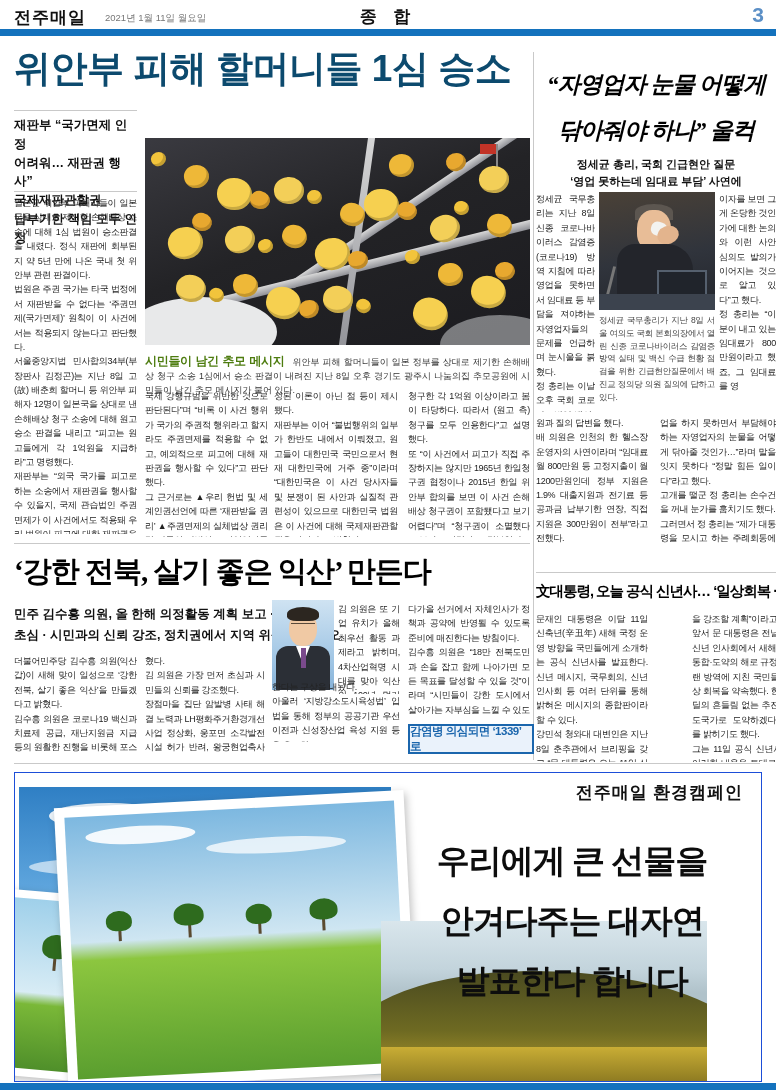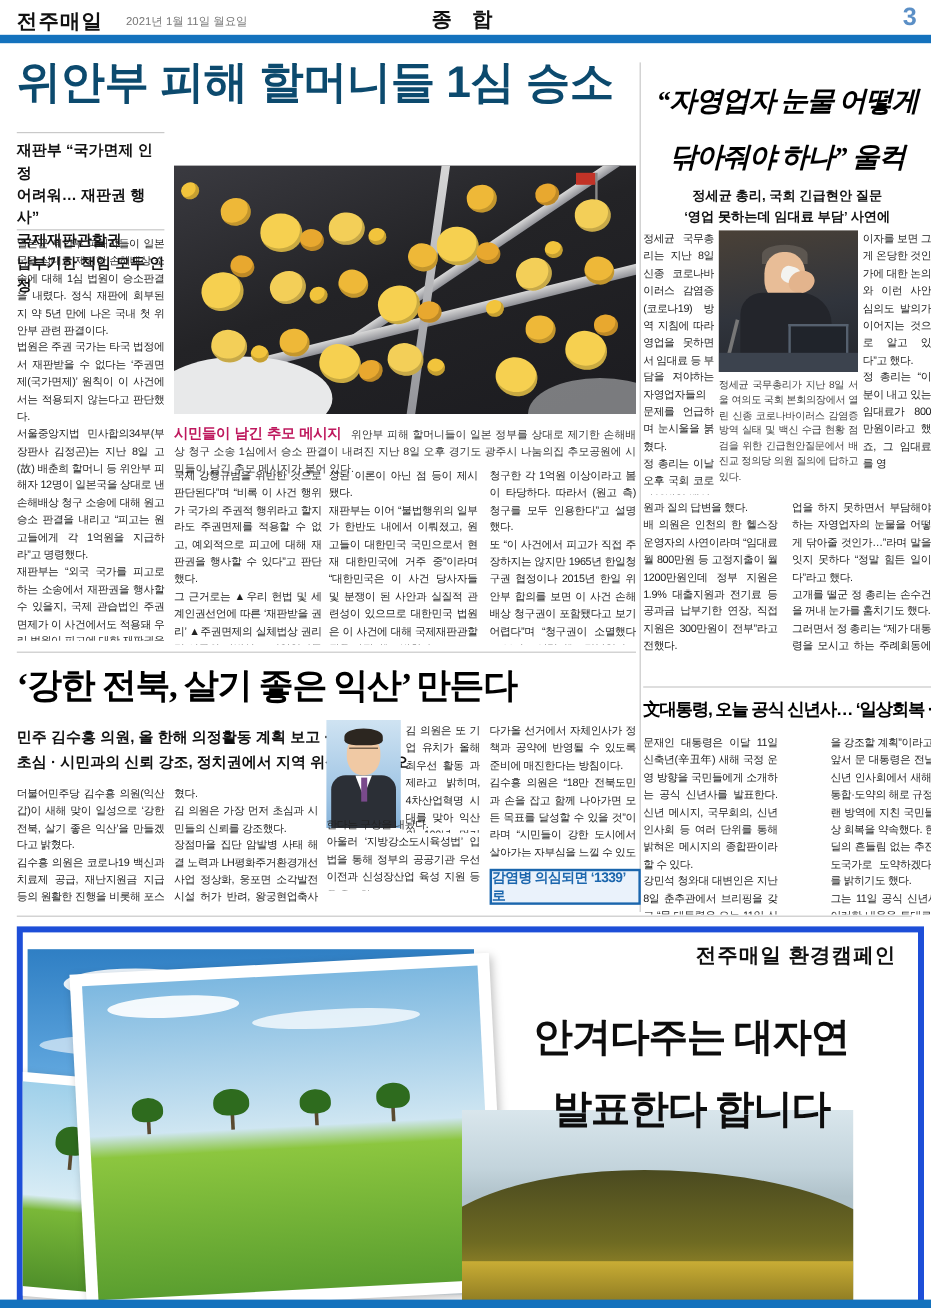--- a/index.html
+++ b/index.html
@@ -33,21 +33,21 @@
   .pipe2{width:300px;height:8px;left:120px;top:60px;transform:rotate(-34deg);}
   .pipe3{width:7px;height:230px;left:208px;top:-8px;transform:rotate(8deg);}
   .snow{position:absolute;left:-18px;bottom:-22px;width:150px;height:70px;background:#e8e9ea;border-radius:50%;}
   .snow2{position:absolute;right:-30px;bottom:-30px;width:120px;height:60px;background:#d8d9db;border-radius:50%;opacity:.5;}
   .flag{position:absolute;right:34px;top:6px;width:16px;height:10px;background:#c23327;}
   .flagpole{position:absolute;right:32px;top:6px;width:2px;height:26px;background:#888;}
   .note{position:absolute;border-radius:48% 52% 50% 50%;box-shadow:inset -2px -3px 0 rgba(0,0,0,.18);
         background-image:radial-gradient(circle at 38% 42%,#3c3428 0 1.2px,transparent 2px),
                          radial-gradient(circle at 62% 58%,#3c3428 0 1px,transparent 1.8px);}
   .caption{position:absolute;left:145px;top:352px;width:385px;font-size:9px;line-height:1.5;color:#333;text-align:justify;}
-  .caption b{font-size:12px;color:#be185d;margin-right:8px;letter-spacing:-0.3px;}
+  .caption b{font-size:12px;color:#4d7c0f;margin-right:8px;letter-spacing:-0.3px;}
   
   .t-headline{position:absolute;left:536px;top:62px;width:240px;text-align:center;font-family:"Liberation Serif",serif;
         font-size:23px;font-weight:700;line-height:2.0;color:#000;letter-spacing:-1px;}
   .t-deck{position:absolute;left:536px;top:156px;width:240px;text-align:center;font-size:11px;font-weight:700;line-height:1.55;color:#111;white-space:pre-line;}
   .t-left{left:536px;top:192px;width:59px;height:220px;}
   .t-right{left:719px;top:192px;width:57px;height:220px;}
   .t-col1{left:536px;top:416px;width:112px;height:128px;}
   .t-col2{left:660px;top:416px;width:116px;height:128px;}
   .t-photo{position:absolute;left:599px;top:192px;width:116px;height:118px;overflow:hidden;
         background:linear-gradient(170deg,#4a4137 0%,#30343c 55%,#23262c 100%);}
@@ -78,21 +78,21 @@
   .po-shirt{position:absolute;left:24px;top:46px;width:14px;height:18px;background:#fff;clip-path:polygon(0 0,100% 0,50% 100%);}
   .po-tie{position:absolute;left:29px;top:48px;width:5px;height:20px;background:#7a4a8c;}
   .notice{position:absolute;left:408px;top:724px;width:122px;height:26px;border:2px solid #1b66ad;background:#eaf2fb;
         display:flex;align-items:center;justify-content:center;font-size:11.5px;font-weight:800;color:#1b66ad;letter-spacing:-0.5px;}
   
   .mo-headline{position:absolute;left:536px;top:582px;width:240px;font-size:14.5px;font-weight:800;color:#000;
         letter-spacing:-1px;white-space:nowrap;}
   .mo-col1{left:536px;top:612px;width:112px;height:150px;}
   .mo-col2{left:692px;top:612px;width:116px;height:150px;}
   
-  .campaign{position:absolute;left:14px;top:772px;width:746px;height:308px;border:5px solid #1d4ed8;background:#fff;overflow:hidden;}
+  .campaign{position:absolute;left:14px;top:772px;width:746px;height:308px;border:1px solid #1d4ed8;background:#fff;overflow:hidden;}
   .c-label{position:absolute;right:18px;top:8px;font-family:"Liberation Serif",serif;font-size:17px;font-weight:700;color:#111;letter-spacing:1px;}
   .c-sky{position:absolute;left:4px;top:14px;width:372px;height:288px;
         background:linear-gradient(180deg,#2f7fc4 0%,#5ea5dd 35%,#bcd9ee 75%,#e8f2f8 100%);}
   .c-cloud{position:absolute;background:#fff;border-radius:50%;opacity:.9;}
   .c-photo{position:absolute;left:46px;top:26px;width:330px;height:262px;background:#fff;padding:10px;transform:rotate(-3deg);
         box-shadow:2px 3px 8px rgba(0,0,0,.25);}
   .c-photo-inner{width:100%;height:100%;background:linear-gradient(180deg,#7db8e0 0%,#cfe6f2 48%,#8cc63f 55%,#5a9e2f 100%);position:relative;overflow:hidden;}
   .c-tree{position:absolute;background:#2e6b1e;border-radius:50% 50% 40% 40%;}
   .c-trunk{position:absolute;width:3px;background:#5a4a30;}
   .c-photo2{position:absolute;left:-28px;top:120px;width:120px;height:170px;background:#fff;padding:8px;transform:rotate(5deg);
@@ -274,19 +274,20 @@
         <div class="c-trunk" style="left:252px;top:110px;height:16px;"></div>
         <div class="c-tree" style="left:240px;top:94px;width:28px;height:21px;"></div>
       </div>
     </div>
     <div class="c-hill">
       <div class="c-hill-shape"></div>
       <div class="c-grass"></div>
     </div>
     <div class="c-label">전주매일 환경캠페인</div>
     <div class="c-text">
+      <div>우리에게 큰 선물을</div>
       <div>안겨다주는 대자연</div>
       <div>발표한다 합니다</div>
     </div>
   </div>
 
   <div class="footbar"></div>
 </div>
 
 </body></html>

